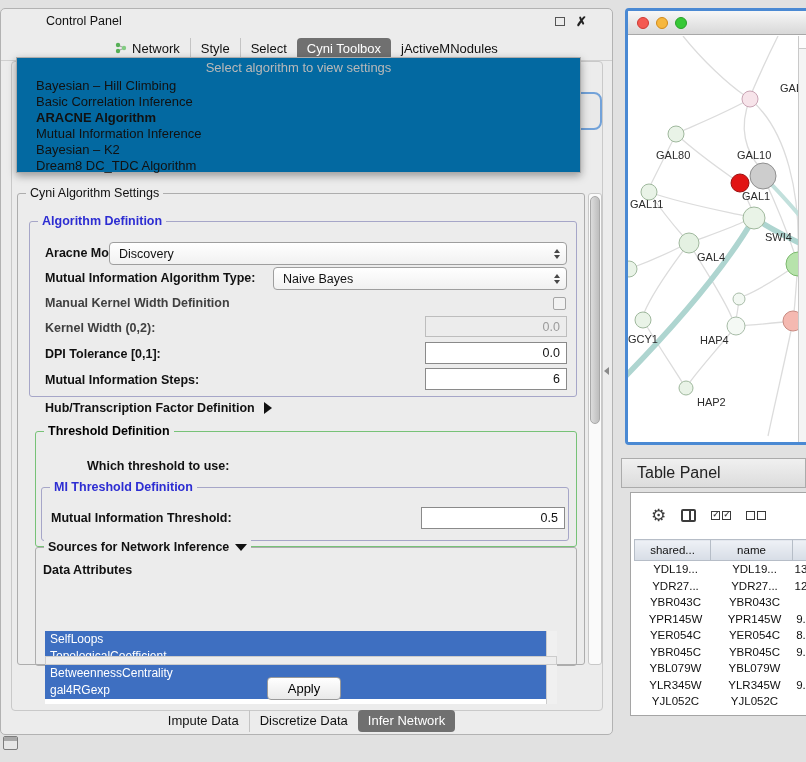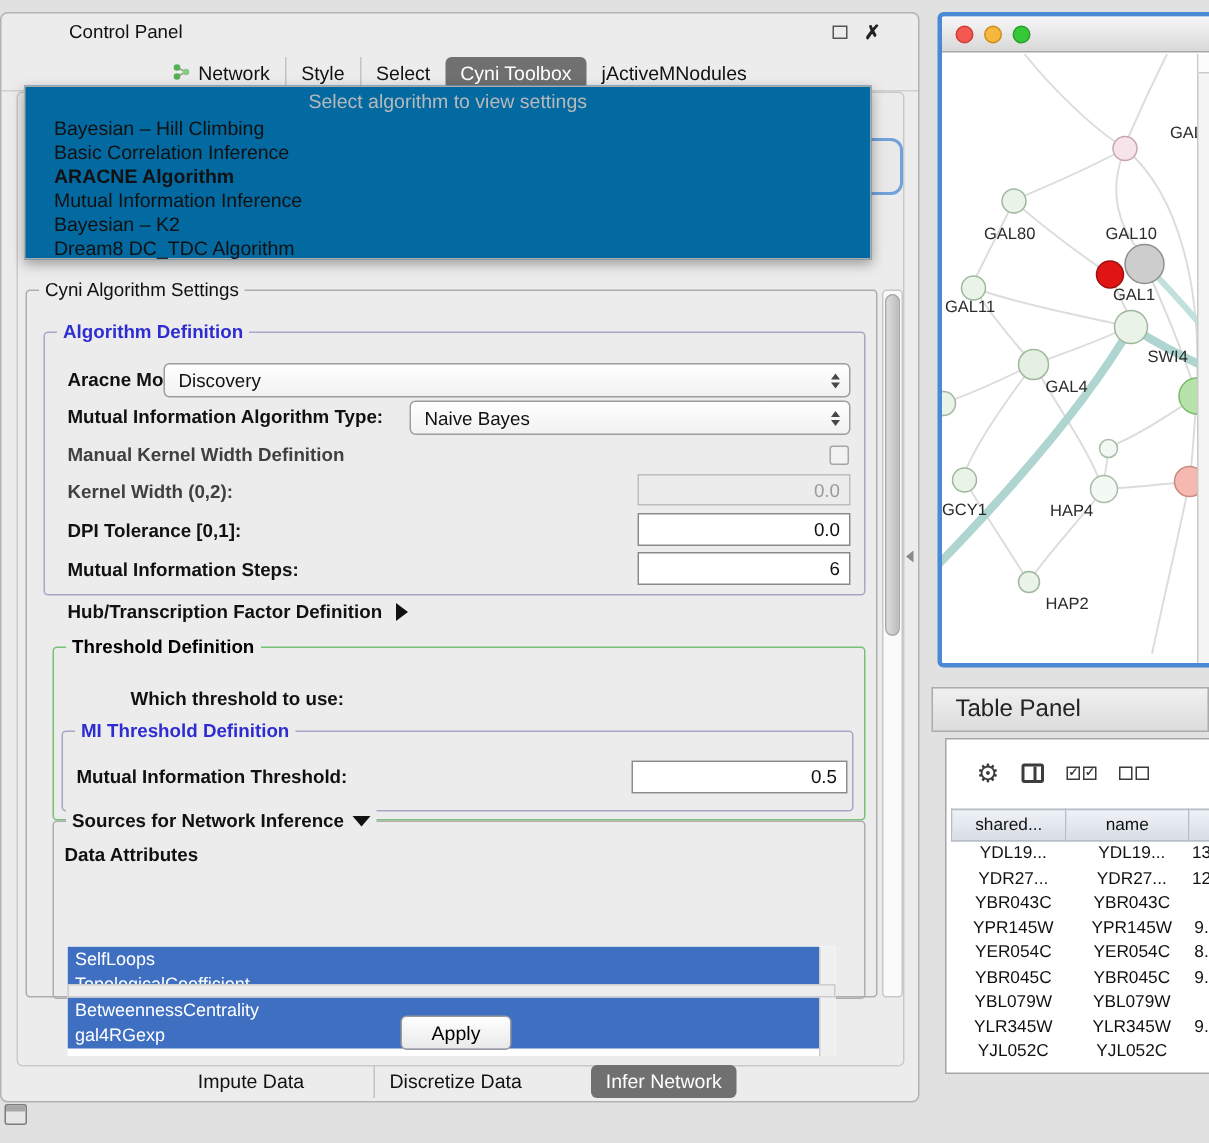--- a/index.html
+++ b/index.html
@@ -81,21 +81,21 @@
   .v-scroll .thumb{position:absolute;left:1px;right:1px;top:2px;height:228px;
                    background:linear-gradient(90deg,#dcdcdc,#bdbdbd);
                    border:1px solid #a8a8a8;border-radius:6px;}
 
   .apply-btn{position:absolute;left:266px;top:668px;width:74px;height:23px;
              border:1px solid #9a9a9a;border-radius:4px;font-size:13px;
              background:linear-gradient(#ffffff,#e9e9e9);
              font-family:"Liberation Sans",sans-serif;}
 
   .bottom-tabs{position:absolute;left:0;right:0;top:700px;height:23px;display:flex;
-               justify-content:center;align-items:center;font-size:13px;gap:36px;}
+               justify-content:center;align-items:center;font-size:13px;}
 
   
   .algo-dropdown{position:absolute;left:16px;top:57px;width:565px;height:116px;
                  background:#0369a1;border:1px solid #ababab;z-index:20;font-size:13px;
                  box-shadow:0 3px 8px rgba(0,0,0,.35);}
   .algo-dropdown .prompt{height:20px;line-height:20px;text-align:center;color:#b9b9b9;}
   .algo-item{height:16px;line-height:16px;padding-left:19px;white-space:nowrap;}
   .algo-item.selected{font-weight:bold;}
   .focus-frag{position:absolute;left:556px;top:92px;width:46px;height:38px;
               border:2px solid #72a2d9;border-radius:8px;background:#e9e9e9;z-index:15;}

